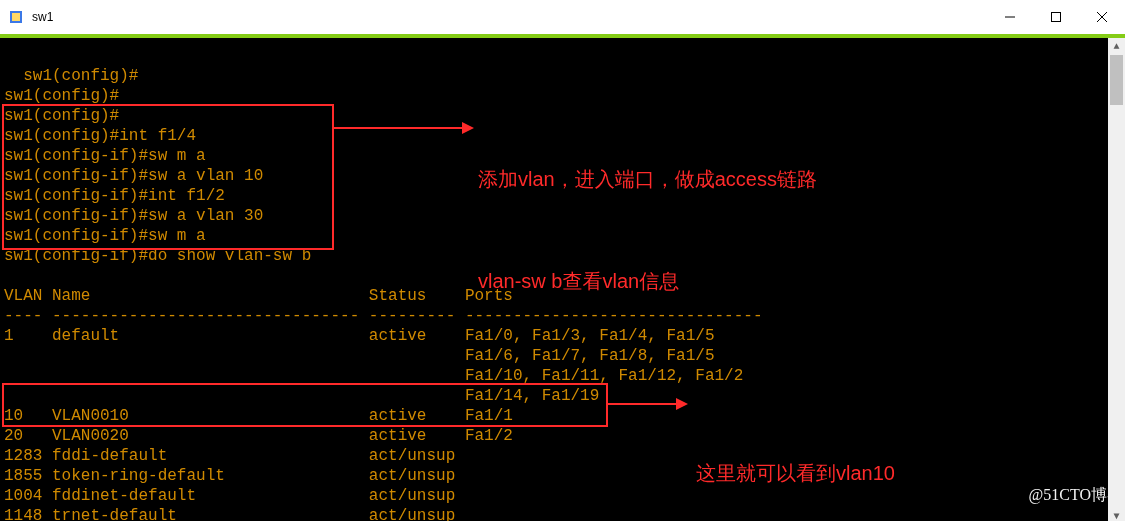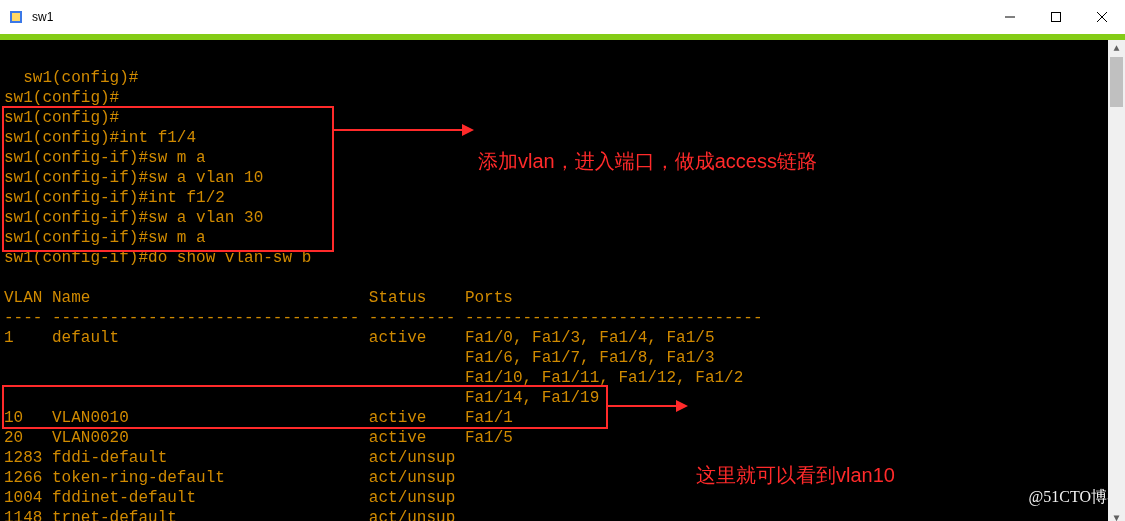--- a/index.html
+++ b/index.html
@@ -1,16 +1,16 @@
 <!DOCTYPE html>
 <html><head>
 <meta charset="utf-8">
 <style>
   html,body{margin:0;padding:0;width:1125px;height:521px;font-family:"Segoe UI",Arial,sans-serif;background:#fff;overflow:hidden}
-  .titlebar{display:flex;align-items:center;height:34px;background:#fff;border-bottom:6px solid #84cc16}
+  .titlebar{display:flex;align-items:center;height:34px;background:#fff;border-bottom:4px solid #84cc16}
   .titlebar .icon{width:16px;height:16px;margin:0 8px;display:flex;align-items:center;justify-content:center}
   .titlebar .icon svg{width:16px;height:16px}
   .titlebar .title{font-size:12px;color:#000}
   .titlebar .spacer{flex:1}
   .winbtn{width:46px;height:34px;display:flex;align-items:center;justify-content:center;font-family:Arial,sans-serif;color:#000}
   .winbtn svg{width:10px;height:10px}
   .terminal{position:relative;background:#000;color:#d08a00;font-family:"Consolas","Courier New",monospace;font-size:16px;line-height:20px;height:487px;box-sizing:border-box;white-space:pre;padding:8px 0 0 4px}
   .terminal .vscroll{position:absolute;right:0;top:0;width:17px;height:100%;background:#f0f0f0}
   .terminal .vscroll .up,.terminal .vscroll .down{height:17px;display:flex;align-items:center;justify-content:center;color:#606060;font-size:10px}
   .terminal .vscroll .up{position:absolute;top:0;width:100%}
@@ -59,45 +59,46 @@
 <span>sw1(config-if)#sw m a</span>
 <span>sw1(config-if)#sw a vlan 10</span>
 <span>sw1(config-if)#int f1/2</span>
 <span>sw1(config-if)#sw a vlan 30</span>
 <span>sw1(config-if)#sw m a</span>
 <span>sw1(config-if)#do show vlan-sw b</span>
 <span></span>
 <span>VLAN Name                             Status    Ports</span>
 <span>---- -------------------------------- --------- -------------------------------</span>
 <span>1    default                          active    Fa1/0, Fa1/3, Fa1/4, Fa1/5</span>
-<span>                                                Fa1/6, Fa1/7, Fa1/8, Fa1/3</span>
+<span>                                                Fa1/6, Fa1/7, Fa1/8, Fa1/5</span>
 <span>                                                Fa1/10, Fa1/11, Fa1/12, Fa1/2</span>
 <span>                                                Fa1/14, Fa1/19</span>
 <span>10   VLAN0010                         active    Fa1/1</span>
-<span>20   VLAN0020                         active    Fa1/5</span>
+<span>20   VLAN0020                         active    Fa1/2</span>
 <span>1283 fddi-default                     act/unsup </span>
-<span>1266 token-ring-default               act/unsup </span>
+<span>1855 token-ring-default               act/unsup </span>
 <span>1004 fddinet-default                  act/unsup </span>
 <span>1148 trnet-default                    act/unsup </span>
 
 
   <div class="box" style="left:2px;top:66px;width:332px;height:146px"></div>
   <div class="box" style="left:2px;top:345px;width:606px;height:44px"></div>
 
   <svg class="arrow" style="left:334px;top:80px" width="140" height="20">
     <line x1="0" y1="10" x2="128" y2="10" stroke="#ff2a2a" stroke-width="2"></line>
     <polygon points="128,4 140,10 128,16" fill="#ff2a2a"></polygon>
   </svg>
   <svg class="arrow" style="left:608px;top:356px" width="80" height="20">
     <line x1="0" y1="10" x2="68" y2="10" stroke="#ff2a2a" stroke-width="2"></line>
     <polygon points="68,4 80,10 68,16" fill="#ff2a2a"></polygon>
   </svg>
 
-  <div class="annot" style="left:478px;top:36px">
+  <div class="annot" style="left:478px;top:56px">
     <div>添加vlan，进入端口，做成access链路</div>
+    <div>vlan-sw b查看vlan信息</div>
   </div>
   <div class="annot" style="left:696px;top:350px">
     <div>这里就可以看到vlan10</div>
     
   </div>
 
   <div class="watermark">@51CTO博客</div>
 
   <div class="vscroll">
     <div class="up">▲</div>

